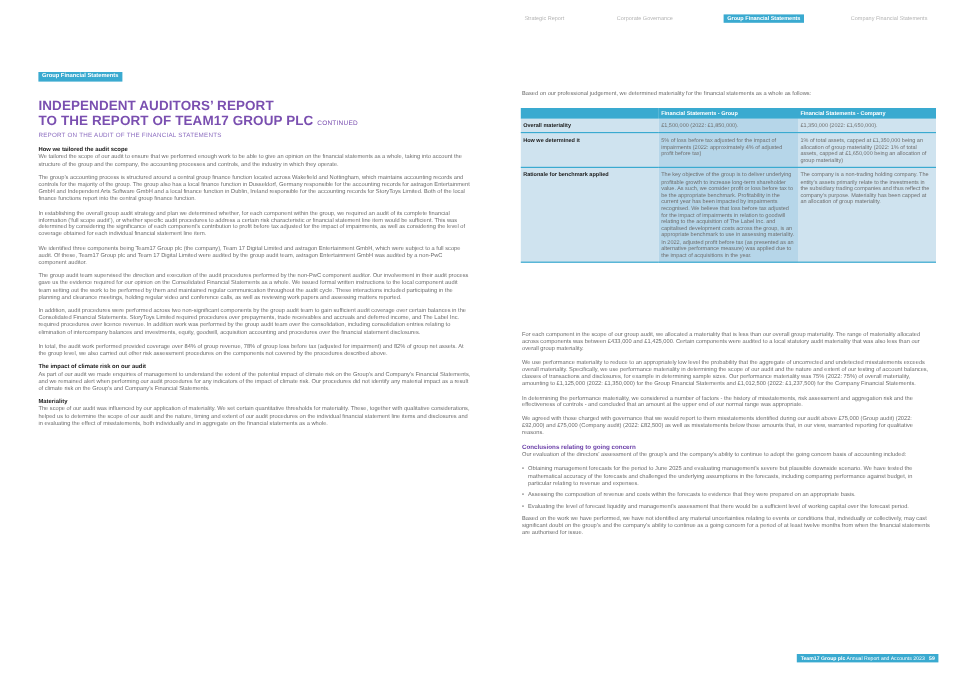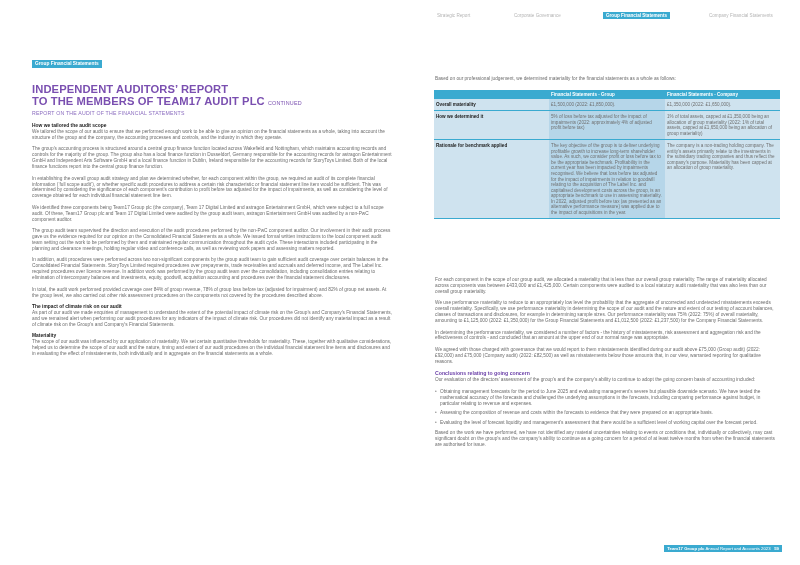--- a/index.html
+++ b/index.html
@@ -46,21 +46,21 @@
   .pg-num { font-weight: bold; }
 </style>
 </head>
 <body>
 
 <div class="page page-left">
   <div class="section-tab">Group Financial Statements</div>
 
   <div class="title">
     <div>INDEPENDENT AUDITORS’ REPORT</div>
-    <div><span>TO THE MEMBERS OF TEAM17 AUDIT PLC</span> <span class="cont">CONTINUED</span></div>
+    <div><span>TO THE REPORT OF TEAM17 GROUP PLC</span> <span class="cont">CONTINUED</span></div>
   </div>
   <div class="subtitle">REPORT ON THE AUDIT OF THE FINANCIAL STATEMENTS</div>
 
   <div class="col left-col">
     <h4>How we tailored the audit scope</h4>
     <p>We tailored the scope of our audit to ensure that we performed enough work to be able to give an opinion on the financial statements as a whole, taking into account the structure of the group and the company, the accounting processes and controls, and the industry in which they operate.</p>
     <p>The group’s accounting process is structured around a central group finance function located across Wakefield and Nottingham, which maintains accounting records and controls for the majority of the group. The group also has a local finance function in Dusseldorf, Germany responsible for the accounting records for astragon Entertainment GmbH and Independent Arts Software GmbH and a local finance function in Dublin, Ireland responsible for the accounting records for StoryToys Limited. Both of the local finance functions report into the central group finance function.</p>
     <p>In establishing the overall group audit strategy and plan we determined whether, for each component within the group, we required an audit of its complete financial information (‘full scope audit’), or whether specific audit procedures to address a certain risk characteristic or financial statement line item would be sufficient. This was determined by considering the significance of each component’s contribution to profit before tax adjusted for the impact of impairments, as well as considering the level of coverage obtained for each individual financial statement line item.</p>
     <p>We identified three components being Team17 Group plc (the company), Team 17 Digital Limited and astragon Entertainment GmbH, which were subject to a full scope audit. Of these, Team17 Group plc and Team 17 Digital Limited were audited by the group audit team, astragon Entertainment GmbH was audited by a non-PwC component auditor.</p>
     <p>The group audit team supervised the direction and execution of the audit procedures performed by the non-PwC component auditor. Our involvement in their audit process gave us the evidence required for our opinion on the Consolidated Financial Statements as a whole. We issued formal written instructions to the local component audit team setting out the work to be performed by them and maintained regular communication throughout the audit cycle. These interactions included participating in the planning and clearance meetings, holding regular video and conference calls, as well as reviewing work papers and assessing matters reported.</p>

